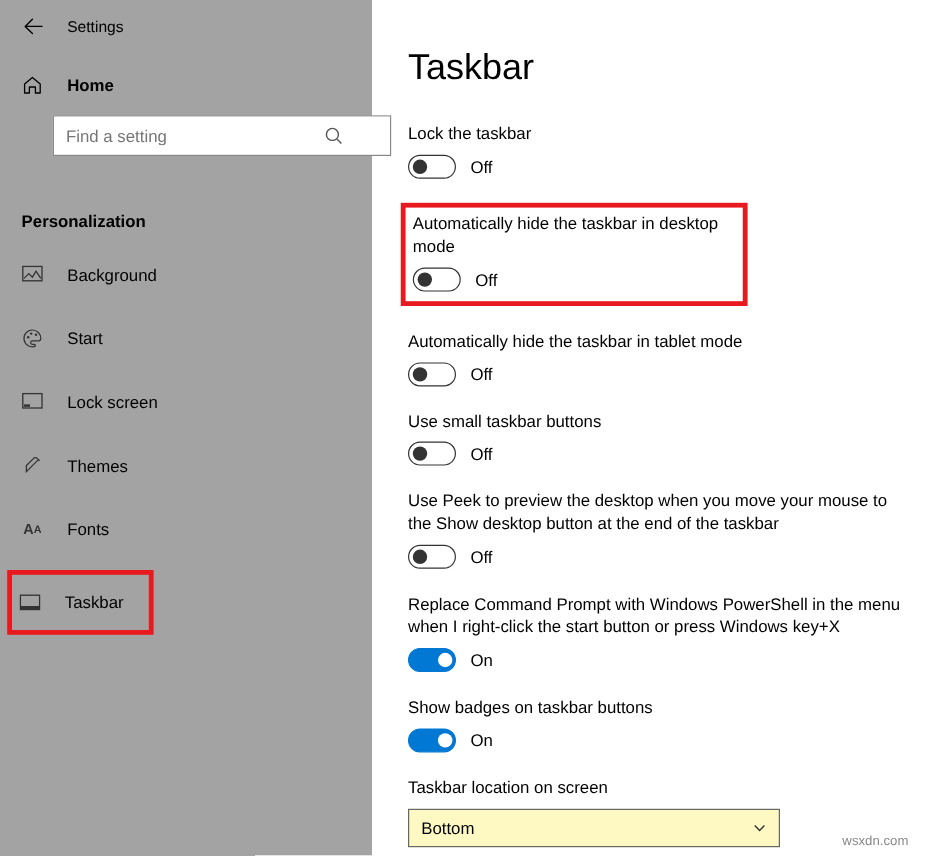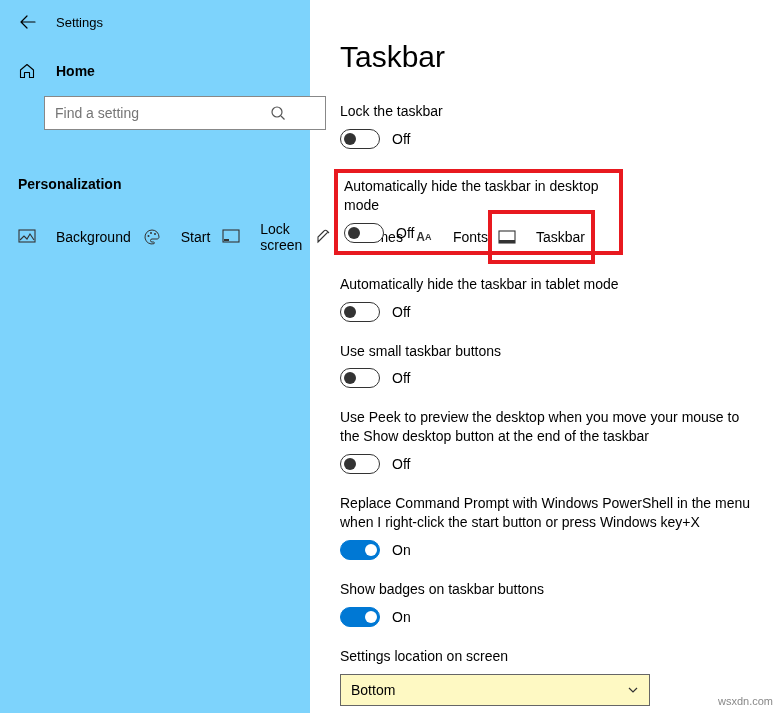--- a/index.html
+++ b/index.html
@@ -9,21 +9,21 @@
       color: #000;
       width: 783px;
       height: 713px;
       background: #fff;
       position: relative;
       overflow: hidden;
     }
     .app { display: flex; width: 100%; height: 100%; }
     .sidebar {
       width: 310px;
-      background: #7dd3fc;
+      background: #a3a3a3;
       padding: 8px 12px 0 12px;
       display: flex;
       flex-direction: column;
     }
     .header-row { display: flex; align-items: center; gap: 18px; padding: 4px 6px 20px 6px; }
     .back-btn { width: 20px; height: 20px; display: flex; align-items: center; justify-content: center; cursor: pointer; }
     .app-title { font-size: 13px; }
     .home-row { display: flex; align-items: center; gap: 20px; padding: 10px 6px 16px 6px; cursor: pointer; font-weight: bold; }
     .home-icon { width: 18px; }
     .search-row { position: relative; margin: 0 2px 18px 2px; }
@@ -32,21 +32,21 @@
       height: 34px;
       border: 1px solid #888;
       padding: 6px 34px 6px 10px;
       font-size: 14px;
       font-family: inherit;
       outline: none;
       margin-left: 30px;
     }
     .search-icon-wrap { position: absolute; right: 10px; top: 50%; transform: translateY(-50%); }
     .section-title { font-weight: 600; font-size: 14px; padding: 0 6px 10px 6px; margin-top: 28px; }
-    .nav-list { display: flex; flex-direction: row; margin-top: 8px; }
+    .nav-list { display: flex; flex-direction: column; margin-top: 8px; gap: 15px; }
     .nav-item { display: flex; align-items: center; gap: 20px; padding: 10px 6px; cursor: pointer; }
     .nav-icon { width: 18px; height: 18px; display: flex; align-items: center; justify-content: center; color: #333; }
     .main {
       flex: 1;
       padding: 40px 24px 0 30px;
       overflow-y: auto;
       border-left: none;
     }
     .page-title { font-size: 30px; font-weight: 400; margin-bottom: 28px; }
     .setting-block { margin-bottom: 20px; }
@@ -67,21 +67,21 @@
     .select-row { margin-top: 6px; }
     .select-box {
       width: 310px; height: 32px; border: 1px solid #666;
       display: flex; align-items: center; justify-content: space-between;
       padding: 0 10px; cursor: pointer; background: #fef9c3;
     }
     .highlight-box { border: 4px solid #e8191f; }
     .hl-setting { padding: 4px 6px 8px 6px; margin-left: -6px; }
     .hl-nav { padding: 14px 6px; margin-left: -6px; margin-right: 170px; }
     .watermark {
-      position: absolute; right: 10px; bottom: 6px;
+      position: absolute; right: 26px; bottom: 6px;
       font-size: 11px; color: #888;
     }
     svg { display: block; }
   </style>
 </head>
 <body>
 
 <div class="app">
   <aside class="sidebar">
     <div class="header-row">
@@ -241,21 +241,21 @@
       <span class="setting-label">Show badges on taskbar buttons</span>
       <div class="toggle-row">
         <div class="toggle on">
             <div class="knob"></div>
           </div>
         <span class="toggle-state">On</span>
       </div>
     </div>
 
     <div class="setting-block">
-      <span class="setting-label">Settings location on screen</span>
+      <span class="setting-label">Taskbar location on screen</span>
       <div class="select-row">
         <div class="select-box">
           <span>Bottom</span>
           <svg width="12" height="12" viewBox="0 0 12 12">
               <path d="M2 4l4 4 4-4" stroke="#333" stroke-width="1.2" fill="none"></path>
             </svg>
         </div>
       </div>
     </div>
 

